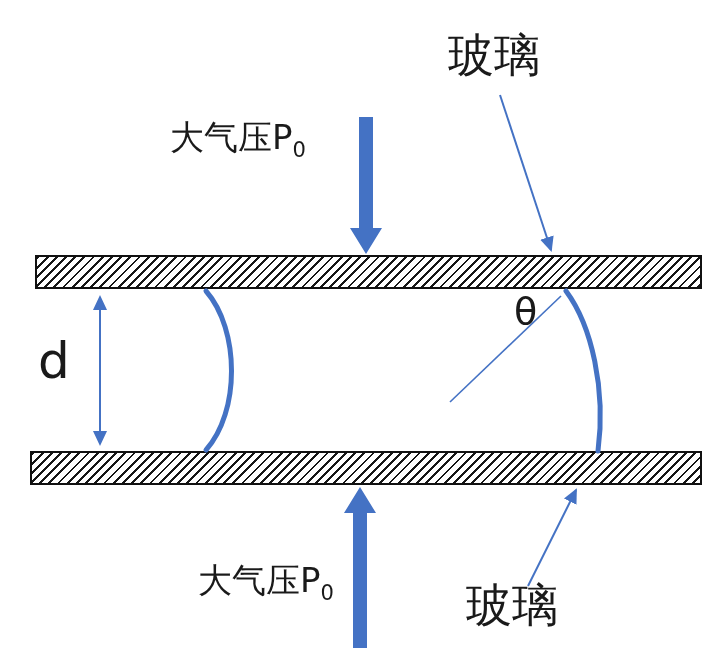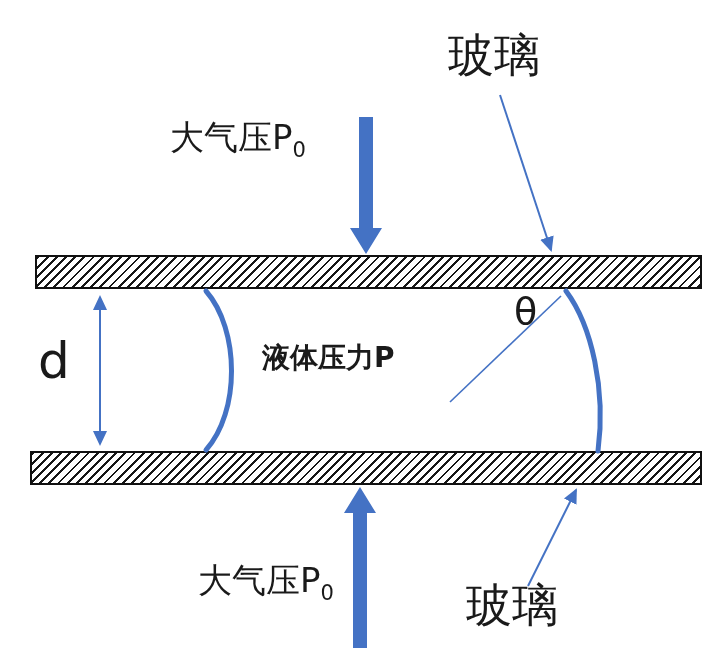--- a/index.html
+++ b/index.html
@@ -72,23 +72,20 @@
   </div>
 
   <div class="label lbl-atm-top">
     <span>大气压P</span><sub>0</sub>
   </div>
 
   <div class="label lbl-d">
     <span>d</span>
   </div>
 
-  <div class="label lbl-liquid">
-    <span>液体压力P</span>
-  </div>
 
   <div class="label lbl-theta">
     <span>θ</span>
   </div>
 
   <div class="label lbl-atm-bottom">
     <span>大气压P</span><sub>0</sub>
   </div>
 
   <div class="label lbl-glass-bottom">

